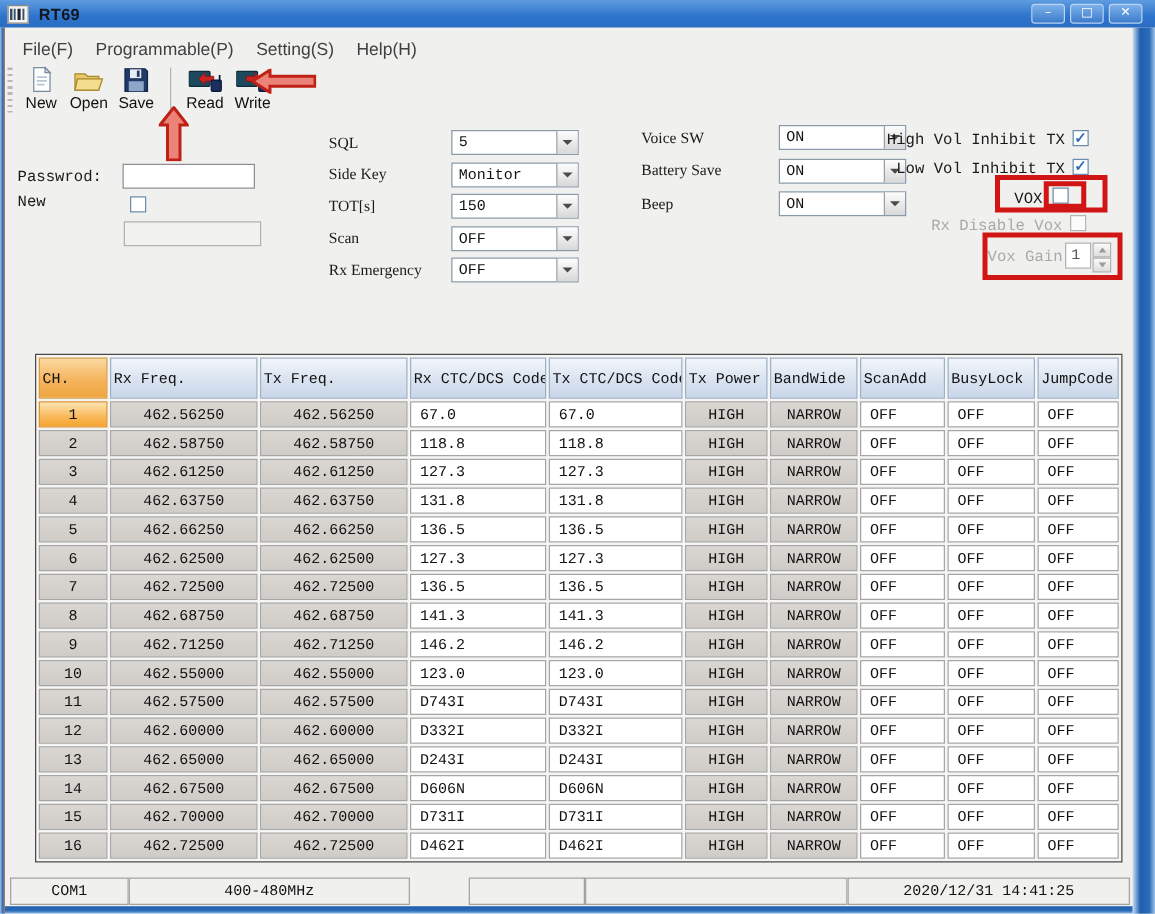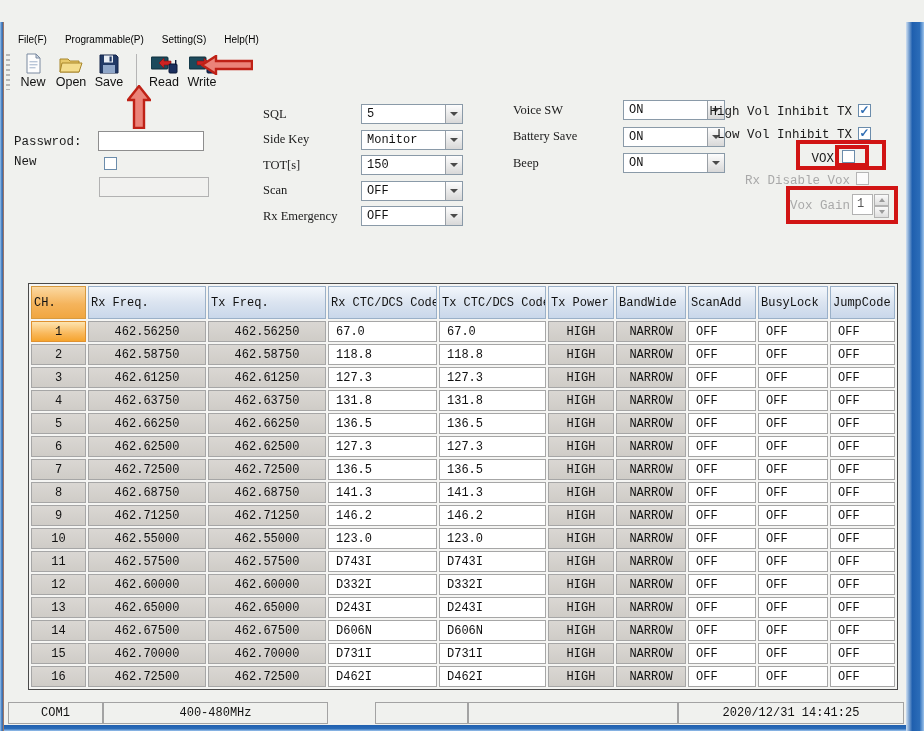--- a/index.html
+++ b/index.html
@@ -19,21 +19,21 @@
     display:flex; align-items:center; justify-content:center; }
   .app-icon svg{display:block;}
   .title-text { color:#10161f; font-size:13px; margin-left:8px; font-weight:bold; letter-spacing:.3px;}
   .win-btns { margin-left:auto; margin-right:10px; display:flex; gap:4px; }
   .win-btn { width:27px; height:16px; border:1px solid #b9d4f2; border-radius:3px;
     background:linear-gradient(#7db0ea,#3c7ccb); color:#fff; font-size:10px; line-height:13px;
     text-align:center; cursor:default; font-family:"DejaVu Sans",sans-serif;}
 
   
   .menubar { position:absolute; left:4px; top:26px; right:18px; height:26px; display:flex; align-items:center; }
-  .menu-item { padding:3px 9px; font-size:10px; color:#000000; }
+  .menu-item { padding:3px 9px; font-size:14px; color:#404040; }
   .menu-item:first-child{ margin-left:5px; }
 
   
   .toolbar { position:absolute; left:4px; top:52px; right:18px; height:42px; display:flex; align-items:flex-start; }
   .gripper { width:4px; height:36px; margin:2px 4px 0 2px;
     background:repeating-linear-gradient(to bottom,#b7b7b7 0 2px,transparent 2px 5px); }
   .tbtn { display:flex; flex-direction:column; align-items:center; margin:0 3px; min-width:32px; }
   .tbtn .ticon { height:22px; display:flex; align-items:flex-end; }
   .tbtn .tlabel { font-size:12.5px; color:#111; margin-top:1px; }
   .tsep { width:1px; height:34px; background:#b5b5b5; margin:2px 8px 0 8px; }
@@ -81,20 +81,36 @@
   
   .sbar-panel { position:absolute; top:702px; height:22px; border:1px solid #a3a3a3;
      font-family:"Liberation Mono",monospace; font-size:12px; color:#111;
      display:flex; align-items:center; justify-content:center; z-index:20; background:#f0f1ee;}
 </style>
 </head>
 <body>
 
 <div class="window">
 
+  <div class="titlebar">
+    <div class="app-icon">
+      <svg width="13" height="11" viewBox="0 0 13 11">
+          <rect x="0" y="1" width="2" height="9" fill="#31506e"></rect>
+          <rect x="3" y="1" width="1.5" height="9" fill="#31506e"></rect>
+          <rect x="6" y="1" width="2.5" height="9" fill="#223"></rect>
+          <rect x="10" y="1" width="1.5" height="9" fill="#31506e"></rect>
+        </svg>
+    </div>
+    <span class="title-text">RT69</span>
+    <div class="win-btns">
+      <div class="win-btn">–</div>
+      <div class="win-btn">□</div>
+      <div class="win-btn">✕</div>
+    </div>
+  </div>
 
   <div class="menubar" id="menubar">
       <div class="menu-item">File(F)</div>
       <div class="menu-item">Programmable(P)</div>
       <div class="menu-item">Setting(S)</div>
       <div class="menu-item">Help(H)</div>
     </div>
 
   <div class="toolbar">
     <div class="gripper"></div>

